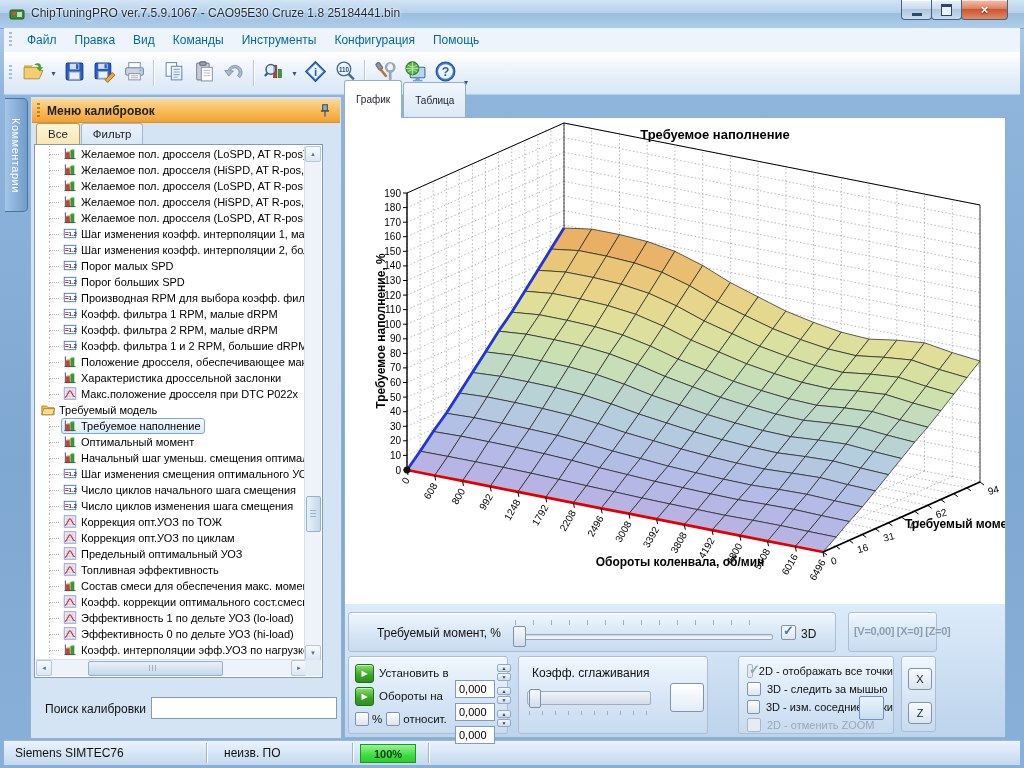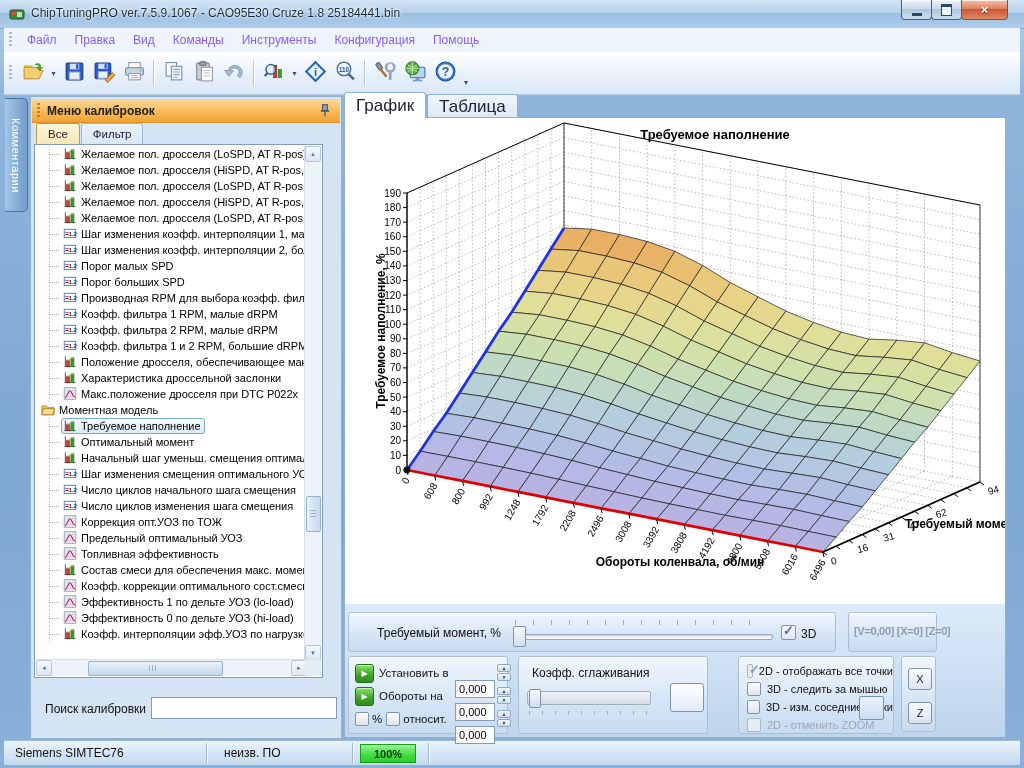--- a/index.html
+++ b/index.html
@@ -19,21 +19,21 @@
   .wb{height:19px;border:1px solid #44637f;border-top:none;border-radius:0 0 4px 4px;
       box-shadow:inset 0 1px 0 rgba(255,255,255,.7);display:flex;align-items:center;justify-content:center;margin-left:-1px}
   .wb.min,.wb.max{width:29px;background:linear-gradient(180deg,#eaf3fb 0%,#c9dbed 45%,#aec6de 50%,#c9def2 100%)}
   .wb.close{width:45px;background:linear-gradient(180deg,#f3c1ae 0%,#de8261 45%,#cc5636 50%,#e08a64 100%);color:#fff;font-weight:bold;font-size:13px;text-shadow:0 1px 2px #7a2410}
   .glyph-min{width:10px;height:3px;background:#2a4a6a;margin-top:9px}
   .glyph-max{width:9px;height:8px;border:1px solid #2a4a6a;border-top:3px solid #2a4a6a;background:#eaf2fa}
   
   .menubar{position:absolute;left:4px;top:28px;width:1016px;height:24px;background:#eef4fb;border-bottom:1px solid #d7e2ef;display:flex;align-items:center}
   .grip{width:3px;height:16px;margin:0 6px 0 5px;background:repeating-linear-gradient(180deg,#aabdd3 0 2px,transparent 2px 4px)}
   .menu-items{display:flex}
-  .menu-item{padding:4px 9px;font-size:12px;color:#8b5cf6;cursor:default}
+  .menu-item{padding:4px 9px;font-size:12px;color:#0369a1;cursor:default}
   .toolbar{position:absolute;left:4px;top:52px;width:1016px;height:42px;
     background:linear-gradient(180deg,#ffffff 0%,#e7f0fa 55%,#d8e7f7 100%);
     border-bottom:1px solid #b9cde2;box-shadow:inset 0 1px 0 #fff;display:flex;align-items:center}
   .tb-items{display:flex;align-items:center}
   .tb-btn{width:30px;height:30px;display:flex;align-items:center;justify-content:center;border-radius:3px}
   .tb-btn svg{width:23px;height:23px}
   .tb-dd{width:11px;font-size:8px;color:#3a5068;text-align:center}
   .tb-sep{width:1px;height:26px;background:#b6c8da;border-right:1px solid #fff;margin:0 4px}
   .tb-overflow{width:12px;height:30px;font-size:8px;color:#3a5068;display:flex;align-items:flex-end;justify-content:center;padding-bottom:3px}
   
@@ -71,21 +71,21 @@
   .hscroll .left{position:absolute;left:0;top:0}
   .hscroll .right{position:absolute;right:0;top:0}
   .hthumb{position:absolute;left:52px;top:1px;width:133px;height:13px;background:linear-gradient(180deg,#e9f1f9,#c4d8ec);border:1px solid #96b1cc;border-radius:2px}
   .hthumb::after{content:"";position:absolute;top:3px;left:60px;width:9px;height:6px;background:repeating-linear-gradient(90deg,#9ab2ca 0 1px,transparent 1px 3px)}
   .sb-corner{position:absolute;right:1px;bottom:1px;width:16px;height:16px;background:#e4ecf5}
   .search-row{position:absolute;left:0;bottom:12px;width:100%;height:34px}
   .search-label{position:absolute;left:14px;top:10px;font-size:12px;color:#111}
   .search-input{position:absolute;left:120px;top:5px;width:178px;height:20px;border:1px solid #7f9db9;background:#fff;font-size:12px;padding:0 3px}
   
   .main-tabs{position:absolute;left:344px;top:97px;display:flex;align-items:flex-end;height:21px}
-  .m-tab{height:19px;padding:2px 11px;font-size:17px;display:flex;align-items:center;border:1px solid #8fb0d0;border-bottom:none;border-radius:3px 3px 0 0;background:linear-gradient(#f0f6fc,#dbe8f4);margin-right:1px;color:#223}
+  .m-tab{height:19px;padding:8px 11px;font-size:10px;display:flex;align-items:center;border:1px solid #8fb0d0;border-bottom:none;border-radius:3px 3px 0 0;background:linear-gradient(#f0f6fc,#dbe8f4);margin-right:1px;color:#223}
   .m-tab.active{height:21px;background:#fff;position:relative;z-index:3}
   .main-box{position:absolute;left:344px;top:117px;width:662px;height:621px;background:#fff;border:1px solid #8fb0d0;box-sizing:border-box;z-index:2}
   #chart-box{position:absolute;left:0;top:1px;width:660px;height:484px;background:#fff}
   .controls{position:absolute;left:0;top:486px;width:660px;height:133px;background:linear-gradient(180deg,#dcebfa,#bdd4ec)}
   .panel{position:absolute;border:1px solid #aebed2;border-radius:3px;background:linear-gradient(180deg,#f0f7fd 0%,#d7e6f6 55%,#c7dbef 100%);box-shadow:inset 0 1px 0 #fff;box-sizing:border-box}
   .p1{left:3px;top:8px;width:488px;height:40px}
   .p2{left:503px;top:8px;width:89px;height:40px}
   .pa{left:3px;top:52px;width:160px;height:78px}
   .pb{left:173px;top:52px;width:190px;height:78px}
   .pc{left:393px;top:52px;width:156px;height:78px}
@@ -415,21 +415,21 @@
                   <line x1="10" y1="1" x2="10" y2="13"></line>
                   <line x1="1" y1="4" x2="13" y2="4"></line>
                   <line x1="1" y1="7" x2="13" y2="7"></line>
                   <line x1="1" y1="10" x2="13" y2="10"></line>
                 </g>
                 <path d="M1.5 11.5 C4 11 5 4 7 4 C9 4 9.5 11 12.5 10.5" fill="none" stroke="#d02020" stroke-width="1.2"></path>
               </svg></span><span class="tree-label">Макс.положение дросселя при DTC P022x</span></span></div>
         <div class="tree-row root"><span class="row-inner"><span class="tree-icon"><svg viewBox="0 0 16 14">
                 <path d="M1 3 h5.5 l1.5 2 H15 v8 H1 Z" fill="#f5c64a" stroke="#a8842a"></path>
                 <path d="M1 13 L3 6 h12.5 l-2.2 7 Z" fill="#fadd8e" stroke="#a8842a"></path>
-              </svg></span><span class="tree-label">Моментная модель</span></span></div>
+              </svg></span><span class="tree-label">Требуемый модель</span></span></div>
         <div class="tree-row leaf selected"><span class="row-inner"><span class="tree-icon"><svg viewBox="0 0 14 14">
                 <line x1="2" y1="1.5" x2="2" y2="12.5" stroke="#3a4a5a"></line>
                 <line x1="1" y1="12.5" x2="13" y2="12.5" stroke="#3a4a5a"></line>
                 <path d="M3 6 h3.5 v6.5 H3 Z" fill="#d23c2a" stroke="#7a1f14" stroke-width="0.5"></path>
                 <path d="M3 6 l1.2-1.2 h3.5 L6.5 6 Z" fill="#e86a52"></path>
                 <path d="M7.8 3.5 h3.5 v9 H7.8 Z" fill="#35a02c" stroke="#1d6414" stroke-width="0.5"></path>
                 <path d="M7.8 3.5 l1.2-1.2 h3.5 L11.3 3.5 Z" fill="#6cc65a"></path>
               </svg></span><span class="tree-label">Требуемое наполнение</span></span></div>
         <div class="tree-row leaf"><span class="row-inner"><span class="tree-icon"><svg viewBox="0 0 14 14">
                 <line x1="2" y1="1.5" x2="2" y2="12.5" stroke="#3a4a5a"></line>
@@ -467,20 +467,32 @@
                 <g stroke="#c2c2e2" stroke-width="0.6">
                   <line x1="4" y1="1" x2="4" y2="13"></line>
                   <line x1="7" y1="1" x2="7" y2="13"></line>
                   <line x1="10" y1="1" x2="10" y2="13"></line>
                   <line x1="1" y1="4" x2="13" y2="4"></line>
                   <line x1="1" y1="7" x2="13" y2="7"></line>
                   <line x1="1" y1="10" x2="13" y2="10"></line>
                 </g>
                 <path d="M1.5 11.5 C4 11 5 4 7 4 C9 4 9.5 11 12.5 10.5" fill="none" stroke="#d02020" stroke-width="1.2"></path>
               </svg></span><span class="tree-label">Коррекция опт.УОЗ по ТОЖ</span></span></div>
+        <div class="tree-row leaf"><span class="row-inner"><span class="tree-icon"><svg viewBox="0 0 14 14">
+                <rect x="0.8" y="0.8" width="12.4" height="12.4" fill="#f0f0fa" stroke="#9a9ac8"></rect>
+                <g stroke="#c2c2e2" stroke-width="0.6">
+                  <line x1="4" y1="1" x2="4" y2="13"></line>
+                  <line x1="7" y1="1" x2="7" y2="13"></line>
+                  <line x1="10" y1="1" x2="10" y2="13"></line>
+                  <line x1="1" y1="4" x2="13" y2="4"></line>
+                  <line x1="1" y1="7" x2="13" y2="7"></line>
+                  <line x1="1" y1="10" x2="13" y2="10"></line>
+                </g>
+                <path d="M1.5 11.5 C4 11 5 4 7 4 C9 4 9.5 11 12.5 10.5" fill="none" stroke="#d02020" stroke-width="1.2"></path>
+              </svg></span><span class="tree-label">Коррекция опт.УОЗ по циклам</span></span></div>
         <div class="tree-row leaf"><span class="row-inner"><span class="tree-icon"><svg viewBox="0 0 14 14">
                 <rect x="0.8" y="0.8" width="12.4" height="12.4" fill="#f0f0fa" stroke="#9a9ac8"></rect>
                 <g stroke="#c2c2e2" stroke-width="0.6">
                   <line x1="4" y1="1" x2="4" y2="13"></line>
                   <line x1="7" y1="1" x2="7" y2="13"></line>
                   <line x1="10" y1="1" x2="10" y2="13"></line>
                   <line x1="1" y1="4" x2="13" y2="4"></line>
                   <line x1="1" y1="7" x2="13" y2="7"></line>
                   <line x1="1" y1="10" x2="13" y2="10"></line>
                 </g>

